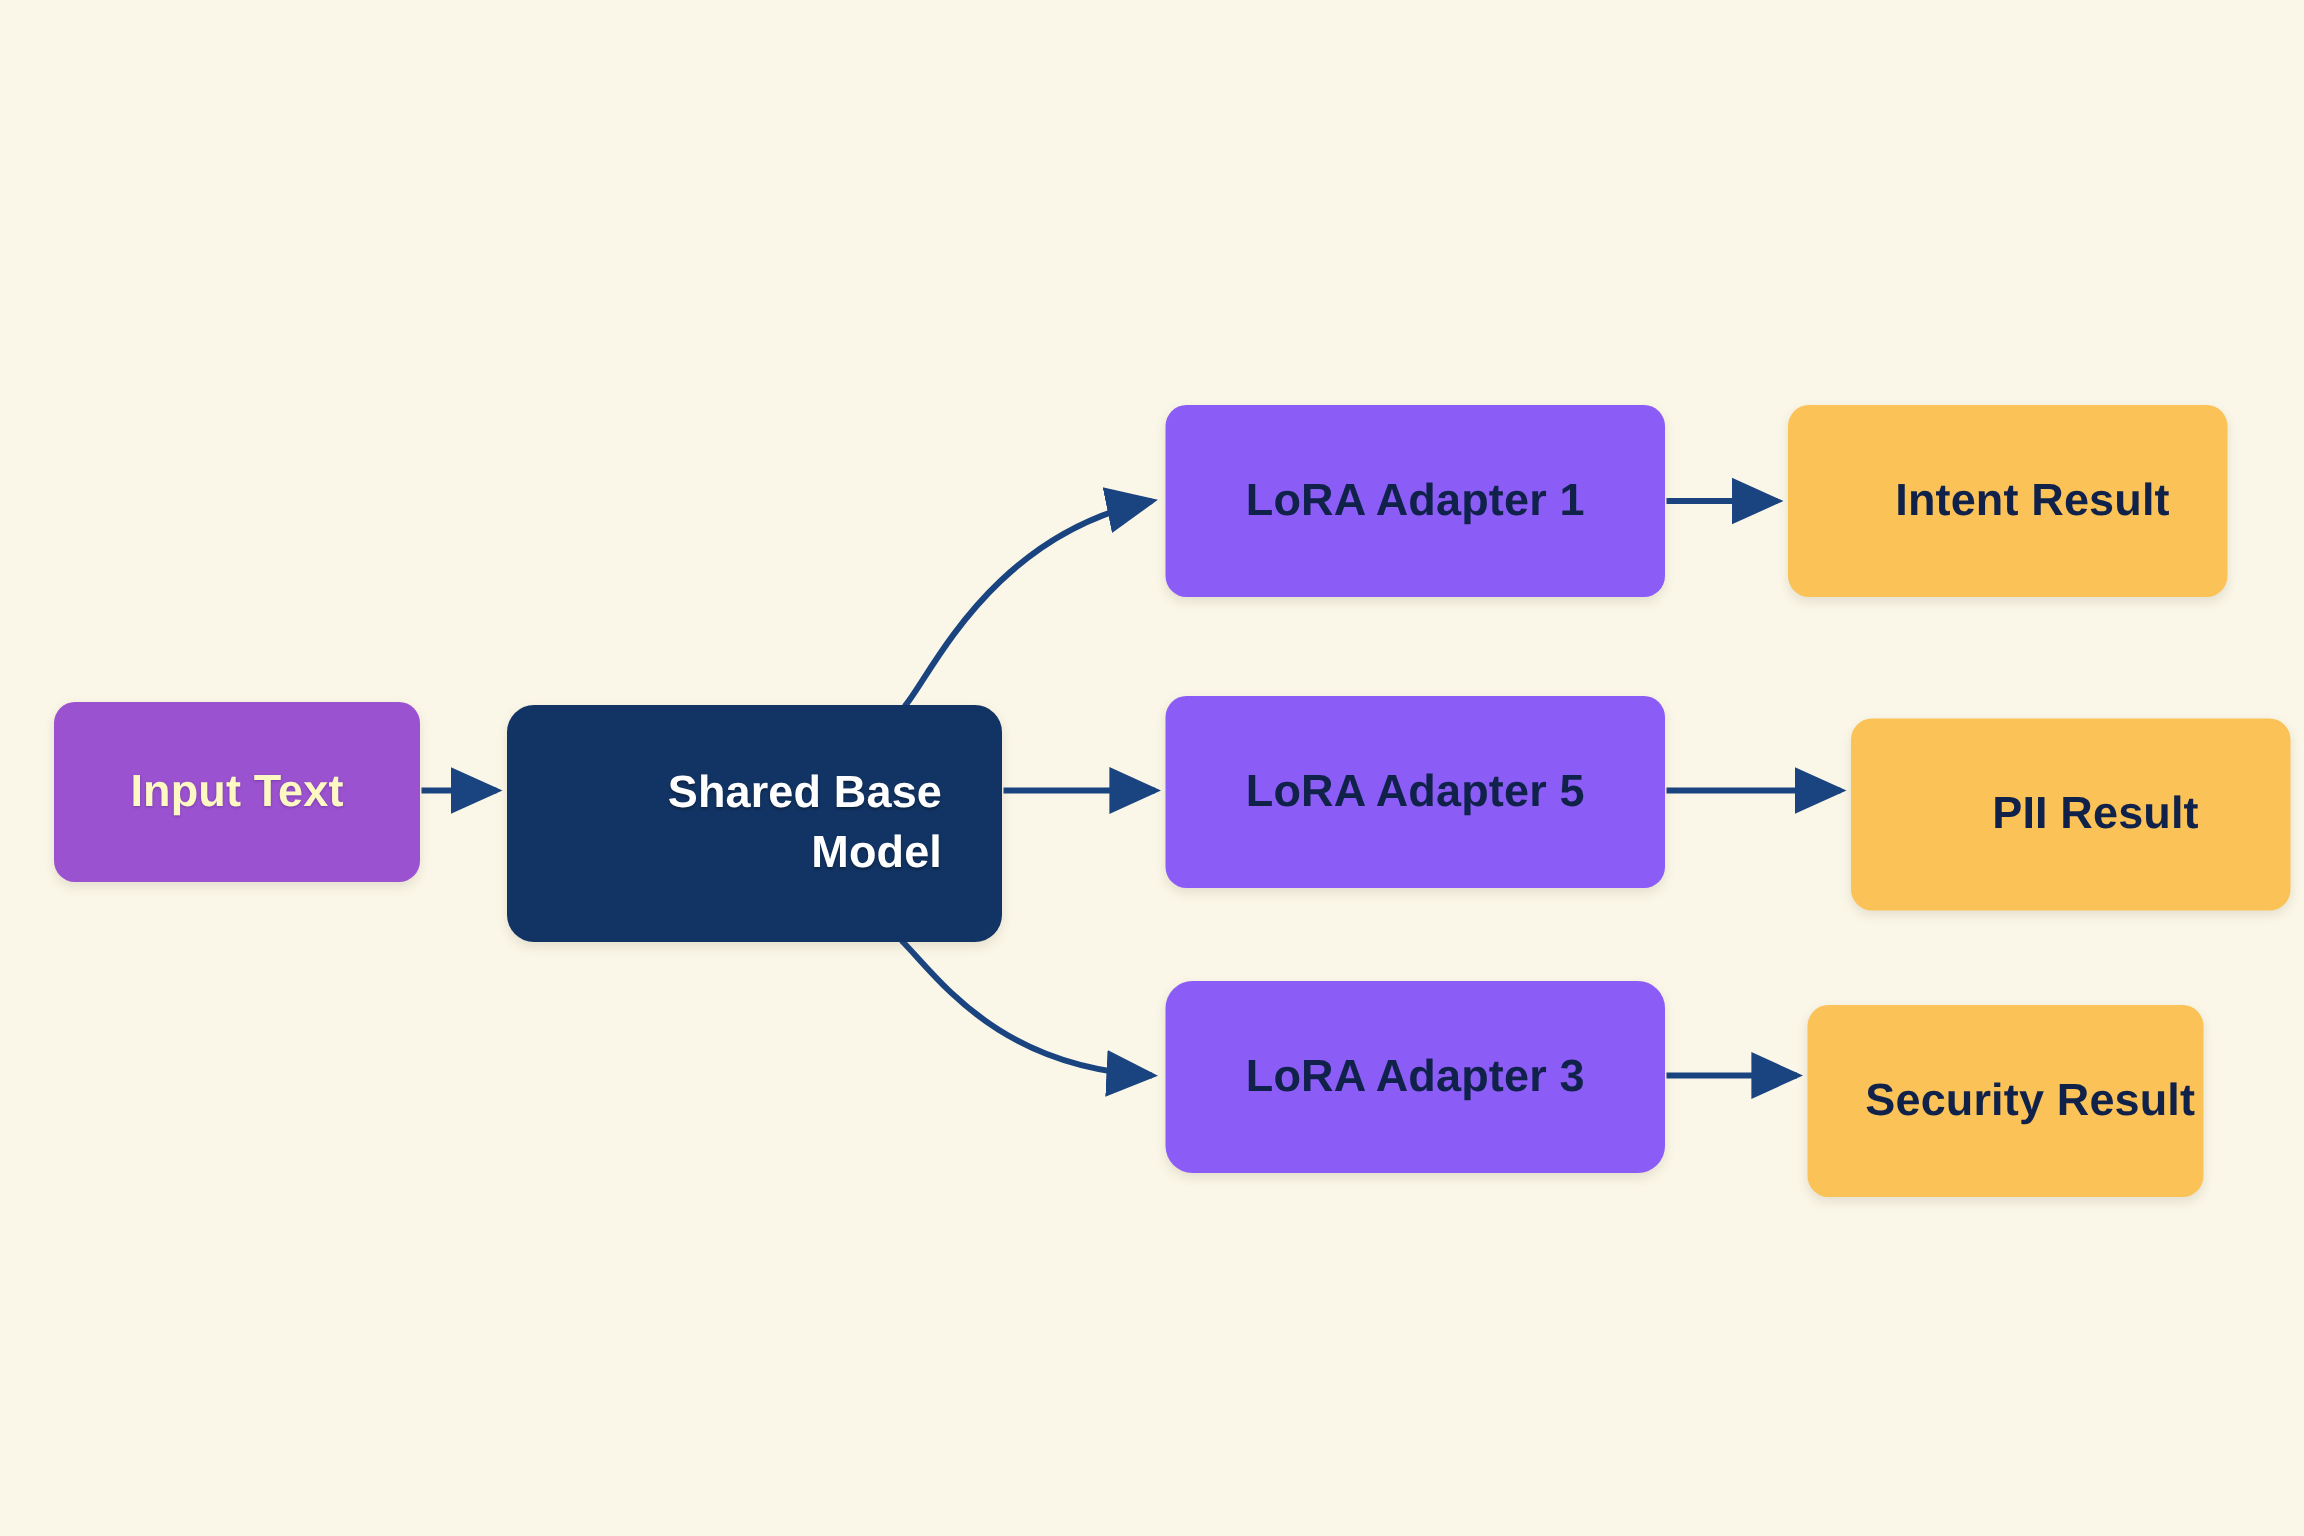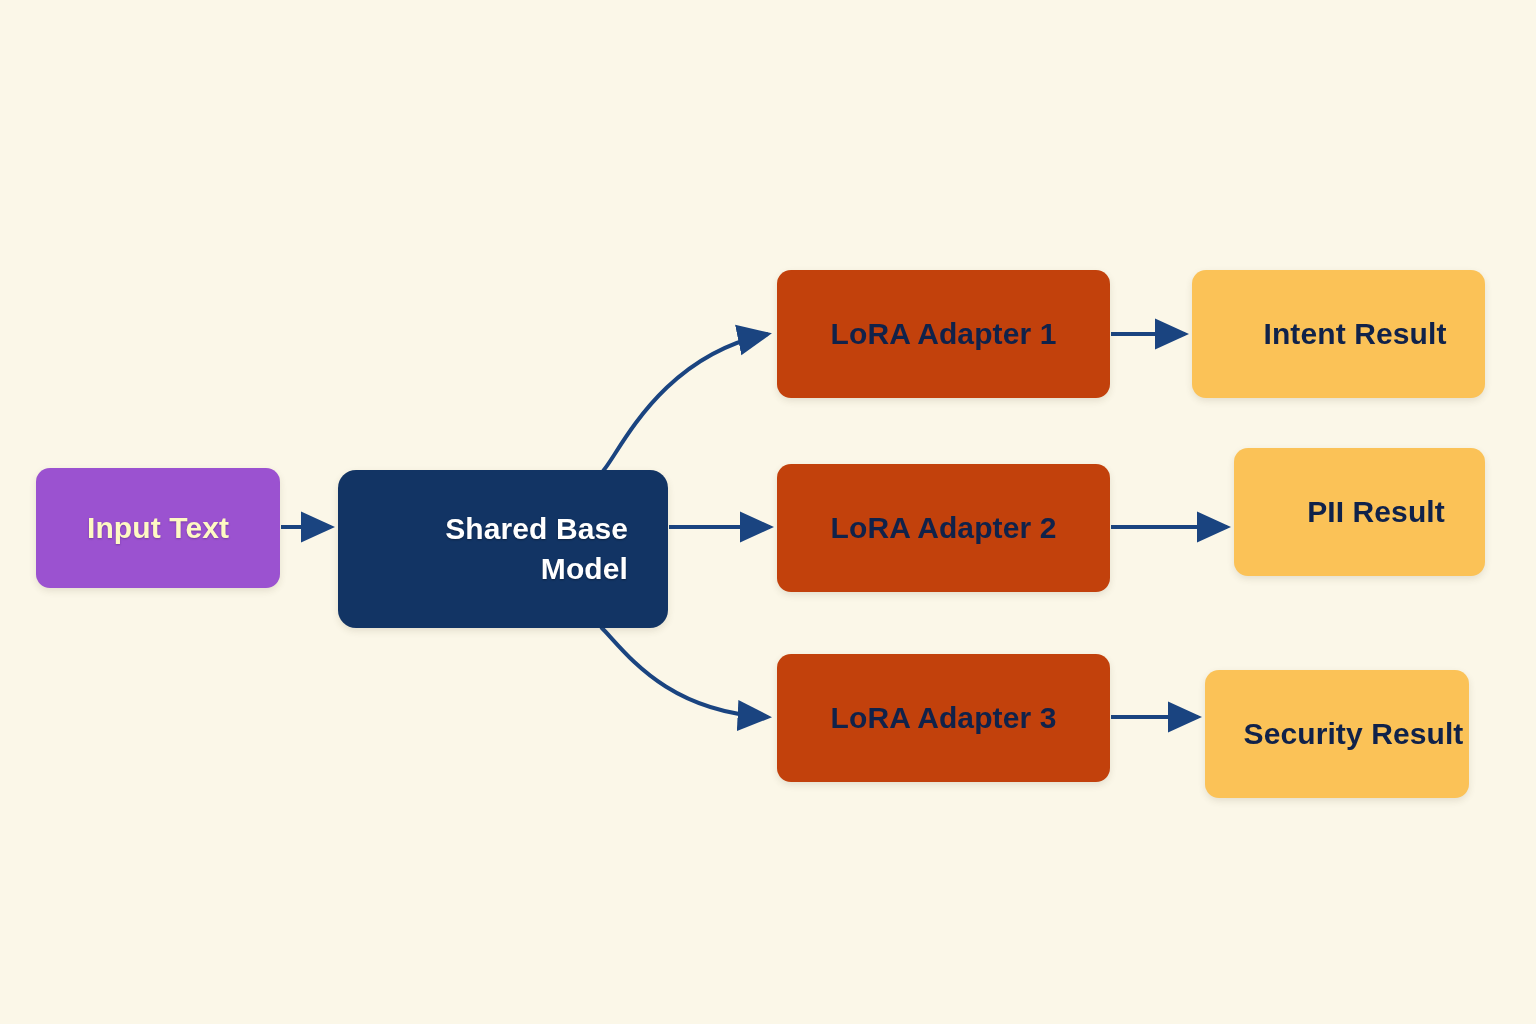--- a/index.html
+++ b/index.html
@@ -53,41 +53,41 @@
   }
   .n-base .lbl {
     color: #FFFFFF;
     text-align: right;
     text-shadow: 0 1px 2px rgba(0,0,0,0.35);
   }
   
   .n-adapter {
     left: 777px;
     width: 333px; height: 128px;
-    background: #c2410c;
+    background: #8b5cf6;
   }
   .n-adapter .lbl {
     color: #10224A;
     text-align: center;
   }
   .a1 { top: 270px; }
   .a2 { top: 464px; }
-  .a3 { top: 654px; }
+  .a3 { top: 654px; border-radius: 18px; }
   
   .n-result {
     height: 128px;
     background: #FBC257;
     padding-left: 33px;
   }
   .n-result .lbl {
     color: #10224A;
     text-align: center;
   }
   .r1 { left: 1192px; top: 270px; width: 293px; }
-  .r2 { left: 1234px; top: 448px; width: 251px; }
+  .r2 { left: 1234px; top: 479px; width: 293px; }
   .r3 { left: 1205px; top: 670px; width: 264px; }
 
   #edges {
     position: absolute;
     left: 0; top: 0;
     width: 1536px; height: 1024px;
     z-index: 1;
     pointer-events: none;
   }
 </style>
@@ -119,21 +119,21 @@
 
   <div class="node n-base">
     <span class="lbl">Shared Base
 Model</span>
   </div>
 
   <div class="node n-adapter a1">
     <span class="lbl">LoRA Adapter 1</span>
   </div>
   <div class="node n-adapter a2">
-    <span class="lbl">LoRA Adapter 2</span>
+    <span class="lbl">LoRA Adapter 5</span>
   </div>
   <div class="node n-adapter a3">
     <span class="lbl">LoRA Adapter 3</span>
   </div>
 
   <div class="node n-result r1">
     <span class="lbl">Intent Result</span>
   </div>
   <div class="node n-result r2">
     <span class="lbl">PII Result</span>

